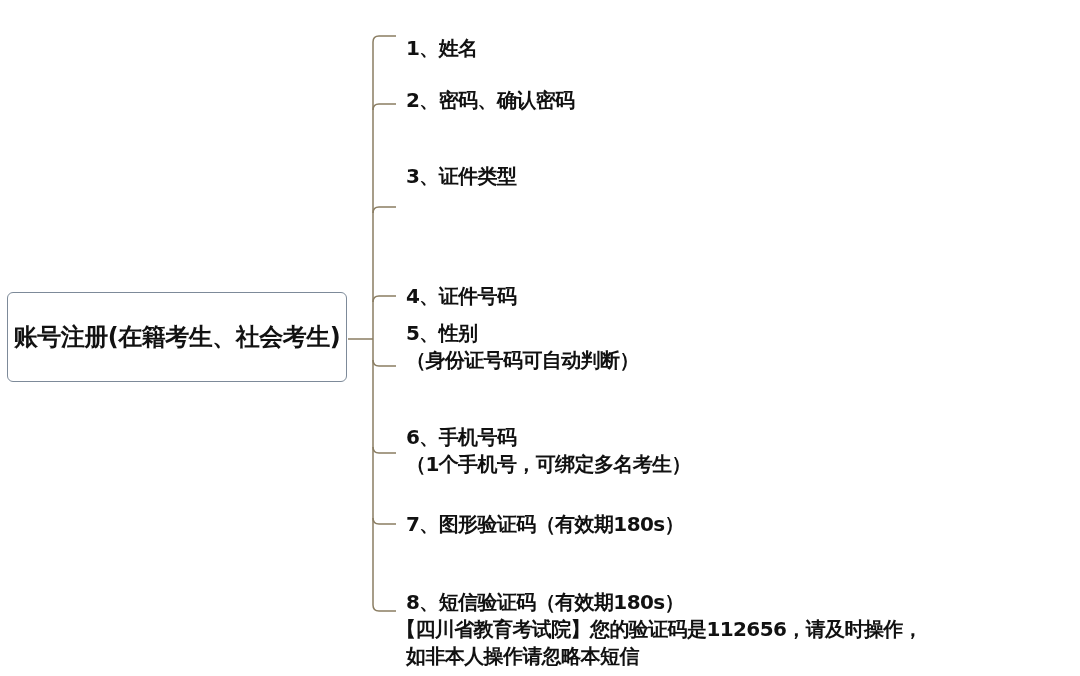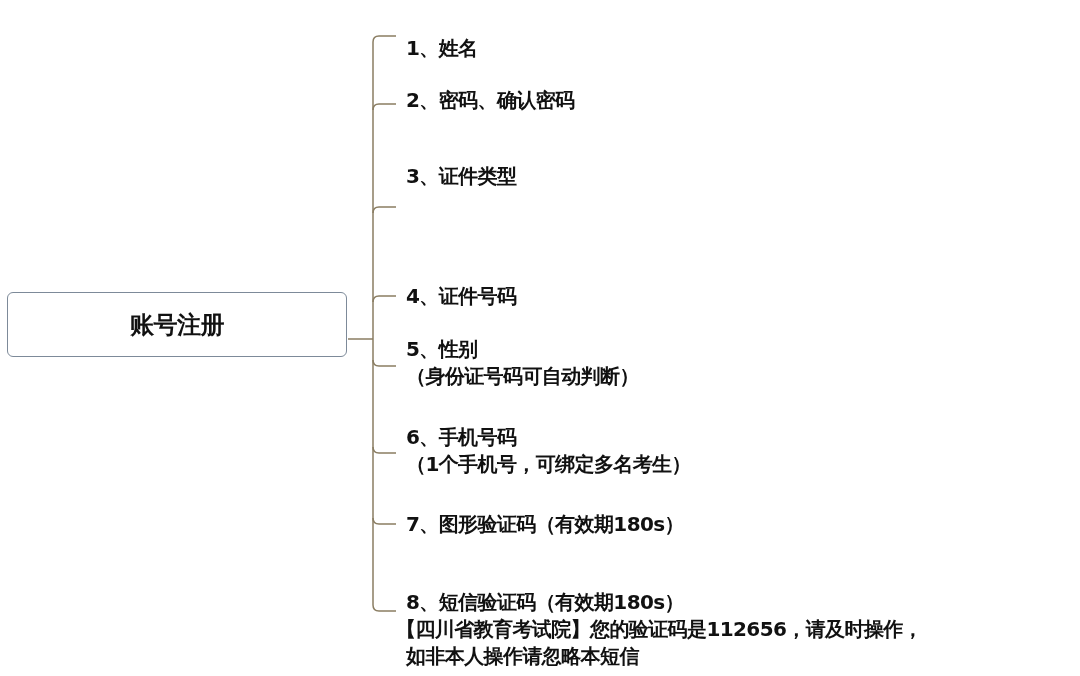--- a/index.html
+++ b/index.html
@@ -1,19 +1,19 @@
 <!DOCTYPE html>
 <html><head>
   <meta charset="utf-8">
   <style>
     html, body { margin: 0; padding: 0; background: #ffffff; }
     body { width: 1080px; height: 676px; position: relative; overflow: hidden;
       font-family: "DejaVu Sans", "Liberation Sans", sans-serif; color: #111111; }
     .root-node {
-      position: absolute; left: 7px; top: 292px; width: 340px; height: 65px;
+      position: absolute; left: 7px; top: 292px; width: 340px; height: 90px;
       border: 1px solid #7d8a99; border-radius: 6px; box-sizing: border-box;
       background: #ffffff; display: flex; flex-direction: row;
       align-items: center; justify-content: center;
     }
     .root-line { font-size: 24px; font-weight: bold; line-height: 34px; white-space: nowrap; letter-spacing: -0.5px; }
     svg.connectors { position: absolute; left: 0; top: 0; }
     .branch { position: absolute; left: 406px; font-size: 20px; font-weight: bold; line-height: 27px; white-space: nowrap; letter-spacing: -0.6px; }
     .branch .sub { display: block; }
     .branch .sub.outdent { margin-left: -10px; }
   </style>
@@ -33,39 +33,40 @@
     <path d="M 373 213 Q 373 207 379 207 L 396 207"></path>
     <path d="M 373 302 Q 373 296 379 296 L 396 296"></path>
     <path d="M 373 360 Q 373 366 379 366 L 396 366"></path>
     <path d="M 373 447 Q 373 453 379 453 L 396 453"></path>
     <path d="M 373 518 Q 373 524 379 524 L 396 524"></path>
   </g>
 </svg>
 
 <div class="root-node">
   <div class="root-line">账号注册</div>
+  <div class="root-line">(在籍考生、社会考生)</div>
 </div>
 
 <div class="branch" style="top:35px;">
   <span class="sub">1、姓名</span>
 </div>
 
 <div class="branch" style="top:87px;">
   <span class="sub">2、密码、确认密码</span>
 </div>
 
 <div class="branch" style="top:163px;">
   <span class="sub">3、证件类型</span>
 </div>
 
 <div class="branch" style="top:283px;">
   <span class="sub">4、证件号码</span>
 </div>
 
-<div class="branch" style="top:336px;">
+<div class="branch" style="top:320px;">
   <span class="sub">5、性别</span>
   <span class="sub">（身份证号码可自动判断）</span>
 </div>
 
 <div class="branch" style="top:424px;">
   <span class="sub">6、手机号码</span>
   <span class="sub">（1个手机号，可绑定多名考生）</span>
 </div>
 
 <div class="branch" style="top:511px;">

